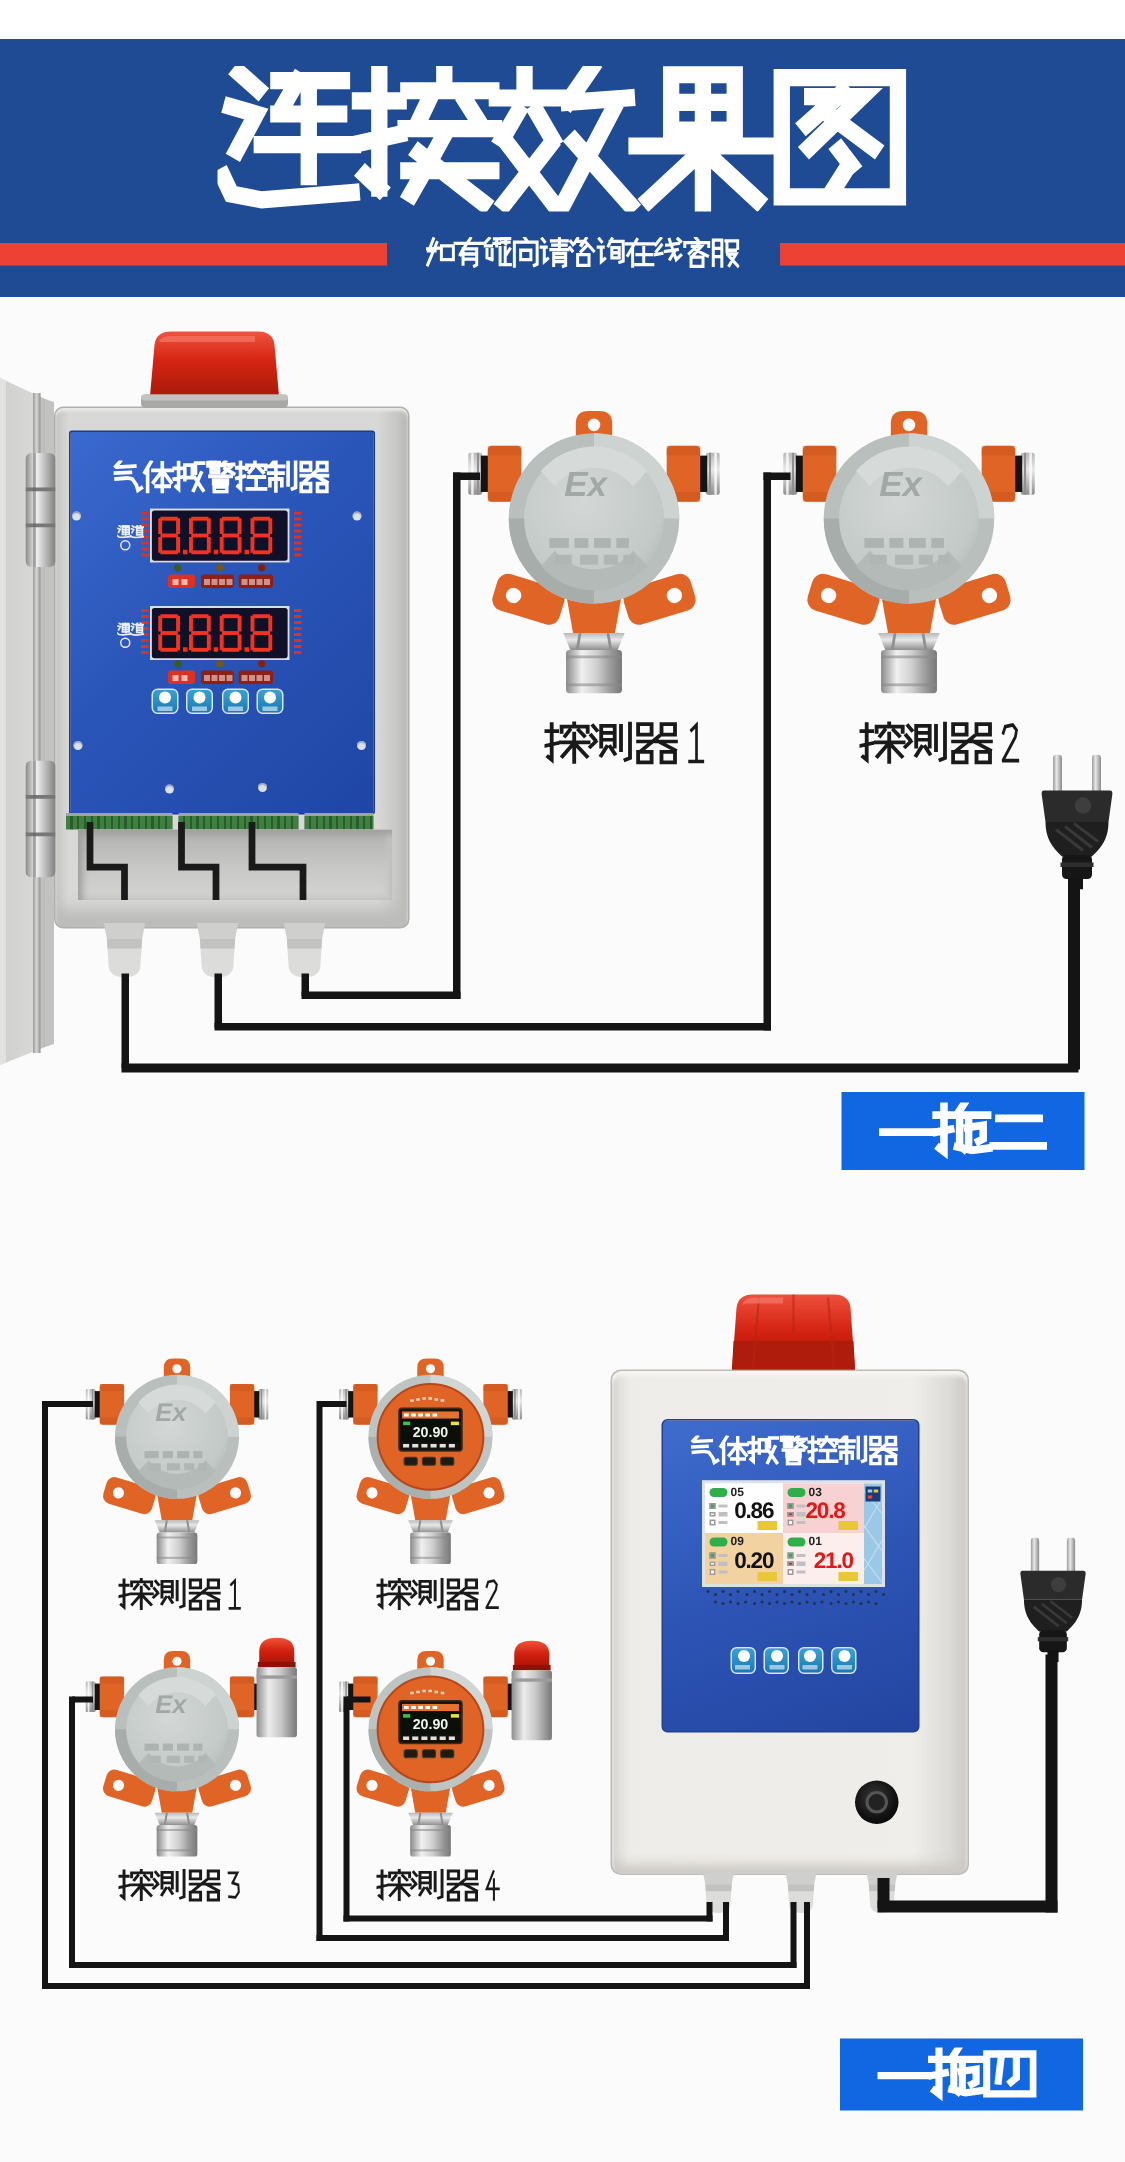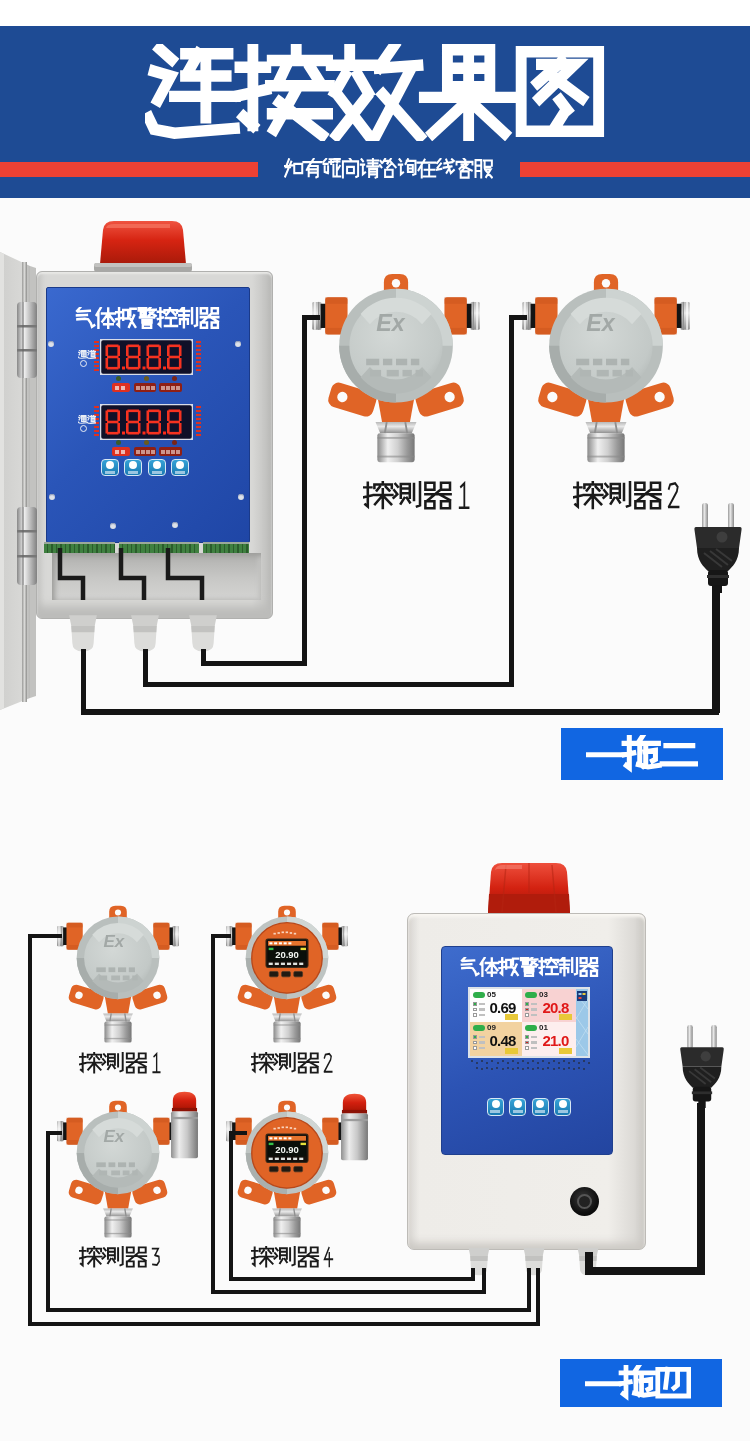--- a/index.html
+++ b/index.html
@@ -928,43 +928,43 @@
 <div class="abs" style="left:468px;top:987px;width:122px;height:71px;background:#fff;border:2px solid #dde2e8"></div>
 <div class="abs" style="left:470px;top:989px;width:52px;height:33px;background:#fefefe"></div>
 <div class="abs" style="left:473px;top:992px;width:12px;height:6px;background:#2fae4a;border-radius:3px"></div>
 <div class="abs" style="left:487px;top:990px;font-size:8px;font-weight:bold;color:#222">05</div>
 <div class="abs" style="left:473px;top:1002.0px;width:4px;height:3.5px;background:#2fae4a;border:0.5px solid #999"></div>
 <div class="abs" style="left:478.5px;top:1002.5px;width:6px;height:2.5px;background:#c0c0c0"></div>
 <div class="abs" style="left:473px;top:1007.5px;width:4px;height:3.5px;background:#fff;border:0.5px solid #999"></div>
 <div class="abs" style="left:478.5px;top:1008.0px;width:6px;height:2.5px;background:#c0c0c0"></div>
 <div class="abs" style="left:473px;top:1013.0px;width:4px;height:3.5px;background:#fff;border:0.5px solid #999"></div>
 <div class="abs" style="left:478.5px;top:1013.5px;width:6px;height:2.5px;background:#c0c0c0"></div>
-<div class="abs" style="left:485px;top:999px;width:35px;text-align:center;font-size:15px;font-weight:bold;color:#111;letter-spacing:-0.8px">0.69</div>
+<div class="abs" style="left:485px;top:999px;width:35px;text-align:center;font-size:15px;font-weight:bold;color:#111;letter-spacing:-0.8px">0.86</div>
 <div class="abs" style="left:505px;top:1014px;width:13px;height:6px;background:#e8c838"></div>
 <div class="abs" style="left:522px;top:989px;width:54px;height:33px;background:#f8d2d2"></div>
 <div class="abs" style="left:525px;top:992px;width:12px;height:6px;background:#2fae4a;border-radius:3px"></div>
 <div class="abs" style="left:539px;top:990px;font-size:8px;font-weight:bold;color:#222">03</div>
 <div class="abs" style="left:525px;top:1002.0px;width:4px;height:3.5px;background:#2fae4a;border:0.5px solid #999"></div>
 <div class="abs" style="left:530.5px;top:1002.5px;width:6px;height:2.5px;background:#c0c0c0"></div>
 <div class="abs" style="left:525px;top:1007.5px;width:4px;height:3.5px;background:#d02020;border:0.5px solid #999"></div>
 <div class="abs" style="left:530.5px;top:1008.0px;width:6px;height:2.5px;background:#c0c0c0"></div>
 <div class="abs" style="left:525px;top:1013.0px;width:4px;height:3.5px;background:#fff;border:0.5px solid #999"></div>
 <div class="abs" style="left:530.5px;top:1013.5px;width:6px;height:2.5px;background:#c0c0c0"></div>
-<div class="abs" style="left:537px;top:999px;width:37px;text-align:center;font-size:15px;font-weight:bold;color:#e01818;letter-spacing:-0.8px">20.8</div>
+<div class="abs" style="left:537px;top:999px;width:37px;text-align:left;font-size:15px;font-weight:bold;color:#e01818;letter-spacing:-0.8px">20.8</div>
 <div class="abs" style="left:559px;top:1014px;width:13px;height:6px;background:#e8c838"></div>
 <div class="abs" style="left:470px;top:1022px;width:52px;height:34px;background:#f2d2a0"></div>
 <div class="abs" style="left:473px;top:1025px;width:12px;height:6px;background:#2fae4a;border-radius:3px"></div>
 <div class="abs" style="left:487px;top:1023px;font-size:8px;font-weight:bold;color:#222">09</div>
 <div class="abs" style="left:473px;top:1035.0px;width:4px;height:3.5px;background:#2fae4a;border:0.5px solid #999"></div>
 <div class="abs" style="left:478.5px;top:1035.5px;width:6px;height:2.5px;background:#c0c0c0"></div>
 <div class="abs" style="left:473px;top:1040.5px;width:4px;height:3.5px;background:#fff;border:0.5px solid #999"></div>
 <div class="abs" style="left:478.5px;top:1041.0px;width:6px;height:2.5px;background:#c0c0c0"></div>
 <div class="abs" style="left:473px;top:1046.0px;width:4px;height:3.5px;background:#fff;border:0.5px solid #999"></div>
 <div class="abs" style="left:478.5px;top:1046.5px;width:6px;height:2.5px;background:#c0c0c0"></div>
-<div class="abs" style="left:485px;top:1032px;width:35px;text-align:center;font-size:15px;font-weight:bold;color:#111;letter-spacing:-0.8px">0.48</div>
+<div class="abs" style="left:485px;top:1032px;width:35px;text-align:center;font-size:15px;font-weight:bold;color:#111;letter-spacing:-0.8px">0.20</div>
 <div class="abs" style="left:505px;top:1048px;width:13px;height:6px;background:#e8c838"></div>
 <div class="abs" style="left:522px;top:1022px;width:54px;height:34px;background:#fdeeee"></div>
 <div class="abs" style="left:525px;top:1025px;width:12px;height:6px;background:#2fae4a;border-radius:3px"></div>
 <div class="abs" style="left:539px;top:1023px;font-size:8px;font-weight:bold;color:#222">01</div>
 <div class="abs" style="left:525px;top:1035.0px;width:4px;height:3.5px;background:#2fae4a;border:0.5px solid #999"></div>
 <div class="abs" style="left:530.5px;top:1035.5px;width:6px;height:2.5px;background:#c0c0c0"></div>
 <div class="abs" style="left:525px;top:1040.5px;width:4px;height:3.5px;background:#d02020;border:0.5px solid #999"></div>
 <div class="abs" style="left:530.5px;top:1041.0px;width:6px;height:2.5px;background:#c0c0c0"></div>
 <div class="abs" style="left:525px;top:1046.0px;width:4px;height:3.5px;background:#fff;border:0.5px solid #999"></div>
 <div class="abs" style="left:530.5px;top:1046.5px;width:6px;height:2.5px;background:#c0c0c0"></div>

